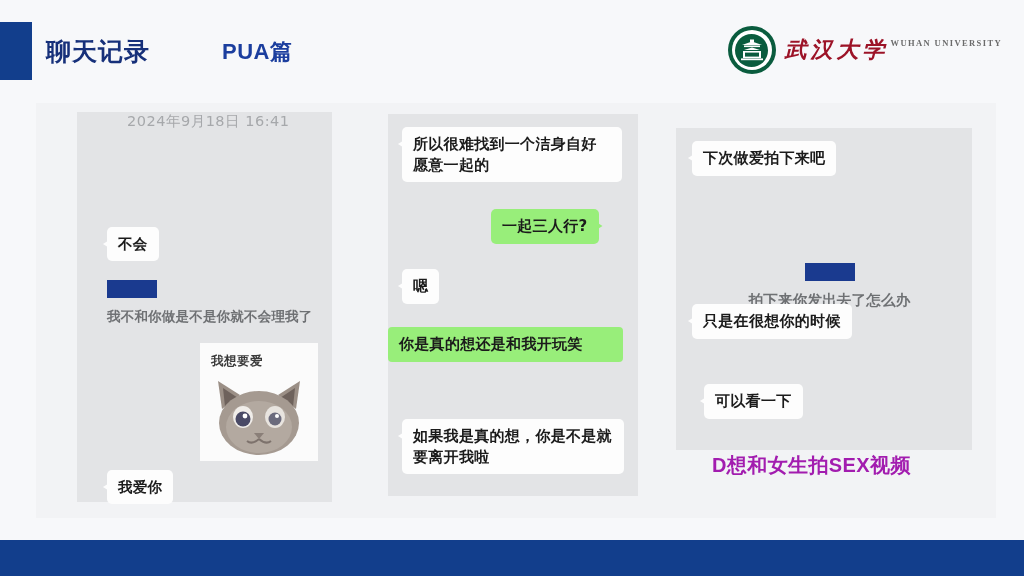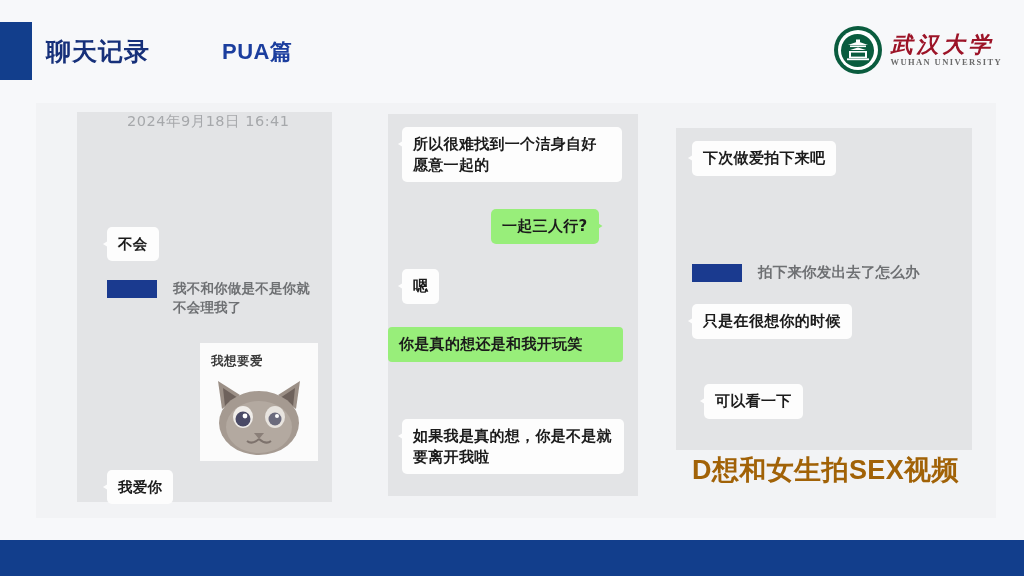--- a/index.html
+++ b/index.html
@@ -75,21 +75,21 @@
     width: 33px; height: 33px;
     border-radius: 50%;
     background: #0a5c3e;
   }
   #logo-building {
     position: absolute;
     left: 11px; top: 13px;
     width: 26px; height: 22px;
     z-index: 3;
   }
-  #logo-wordmark { display: flex; flex-direction: column; gap: 2px; }
+  #logo-wordmark { display: flex; gap: 2px; }
   #logo-cn {
     font-family: "Liberation Serif", serif;
     font-size: 22px;
     font-weight: bold;
     color: #9c1327;
     font-style: italic;
     letter-spacing: 4px;
     line-height: 1;
   }
   #logo-en {
@@ -156,21 +156,22 @@
     color: #a6a8ab;
     letter-spacing: 0.5px;
     font-weight: normal;
   }
 
   
   .redact-row {
     position: absolute;
     display: flex;
     align-items: flex-start;
-    gap: 16px;
+    gap: 9px;
+    flex-direction: column;
   }
   .redact-block {
     width: 50px; height: 18px;
     background: #1a3a8f;
     flex-shrink: 0;
     margin-top: 1px;
   }
   .redact-text {
     font-size: 13.5px;
     line-height: 1.4;
@@ -193,24 +194,24 @@
     font-size: 12.5px;
     font-weight: bold;
     color: #3a3a3a;
     letter-spacing: 0.5px;
   }
   #sticker-cat { position: absolute; left: 14px; top: 32px; }
 
   
   #right-caption {
     position: absolute;
-    left: 692px; top: 452px;
-    font-size: 27px;
-    font-weight: bold;
-    color: #a16207;
+    left: 712px; top: 452px;
+    font-size: 20px;
+    font-weight: bold;
+    color: #a21caf;
     letter-spacing: 0.4px;
   }
 
   
   #footer-bar {
     position: absolute;
     left: 0; bottom: 0;
     width: 1024px; height: 36px;
     background: #123e8c;
   }

